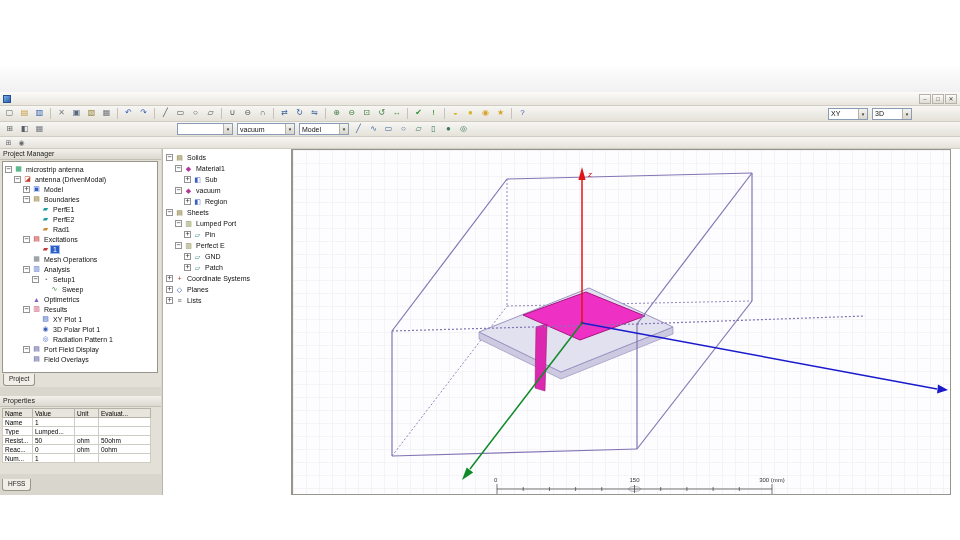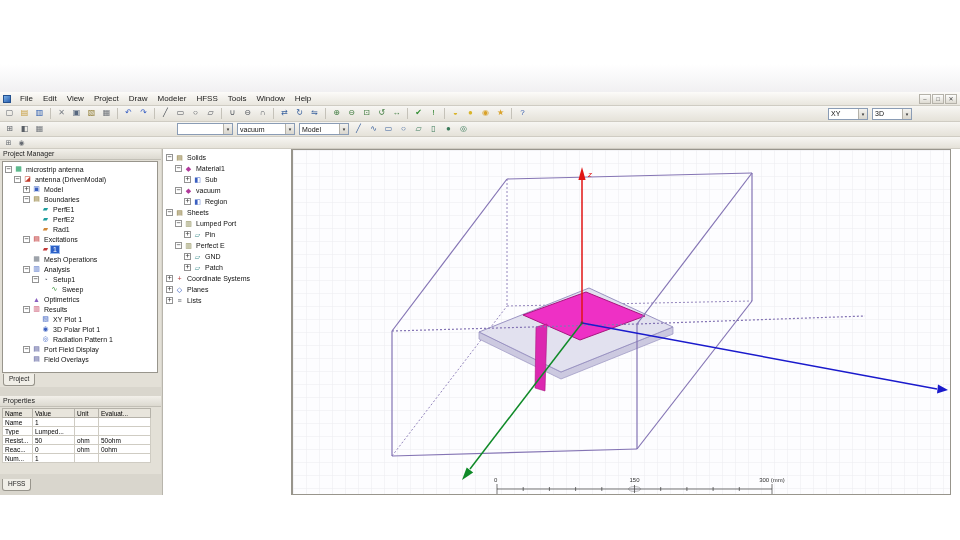--- a/index.html
+++ b/index.html
@@ -85,32 +85,20 @@
 </head>
 <body>
 
 <div class="screen">
 
   <div class="topband"></div>
   <div class="bottomband"></div>
 
   <div class="menubar">
     <span class="appicon"></span>
-    <span class="menuitems">
-        <span class="mitem">File</span>
-        <span class="mitem">Edit</span>
-        <span class="mitem">View</span>
-        <span class="mitem">Project</span>
-        <span class="mitem">Draw</span>
-        <span class="mitem">Modeler</span>
-        <span class="mitem">HFSS</span>
-        <span class="mitem">Tools</span>
-        <span class="mitem">Window</span>
-        <span class="mitem">Help</span>
-      </span>
     <span class="wctrl">
         <span class="wbtn">–</span>
         <span class="wbtn">□</span>
         <span class="wbtn">✕</span>
       </span>
   </div>
 
   <div class="toolbar t1">
     <span class="tbrow">
         <span class="tbi" style="color: rgb(90, 95, 102);">▢</span>

